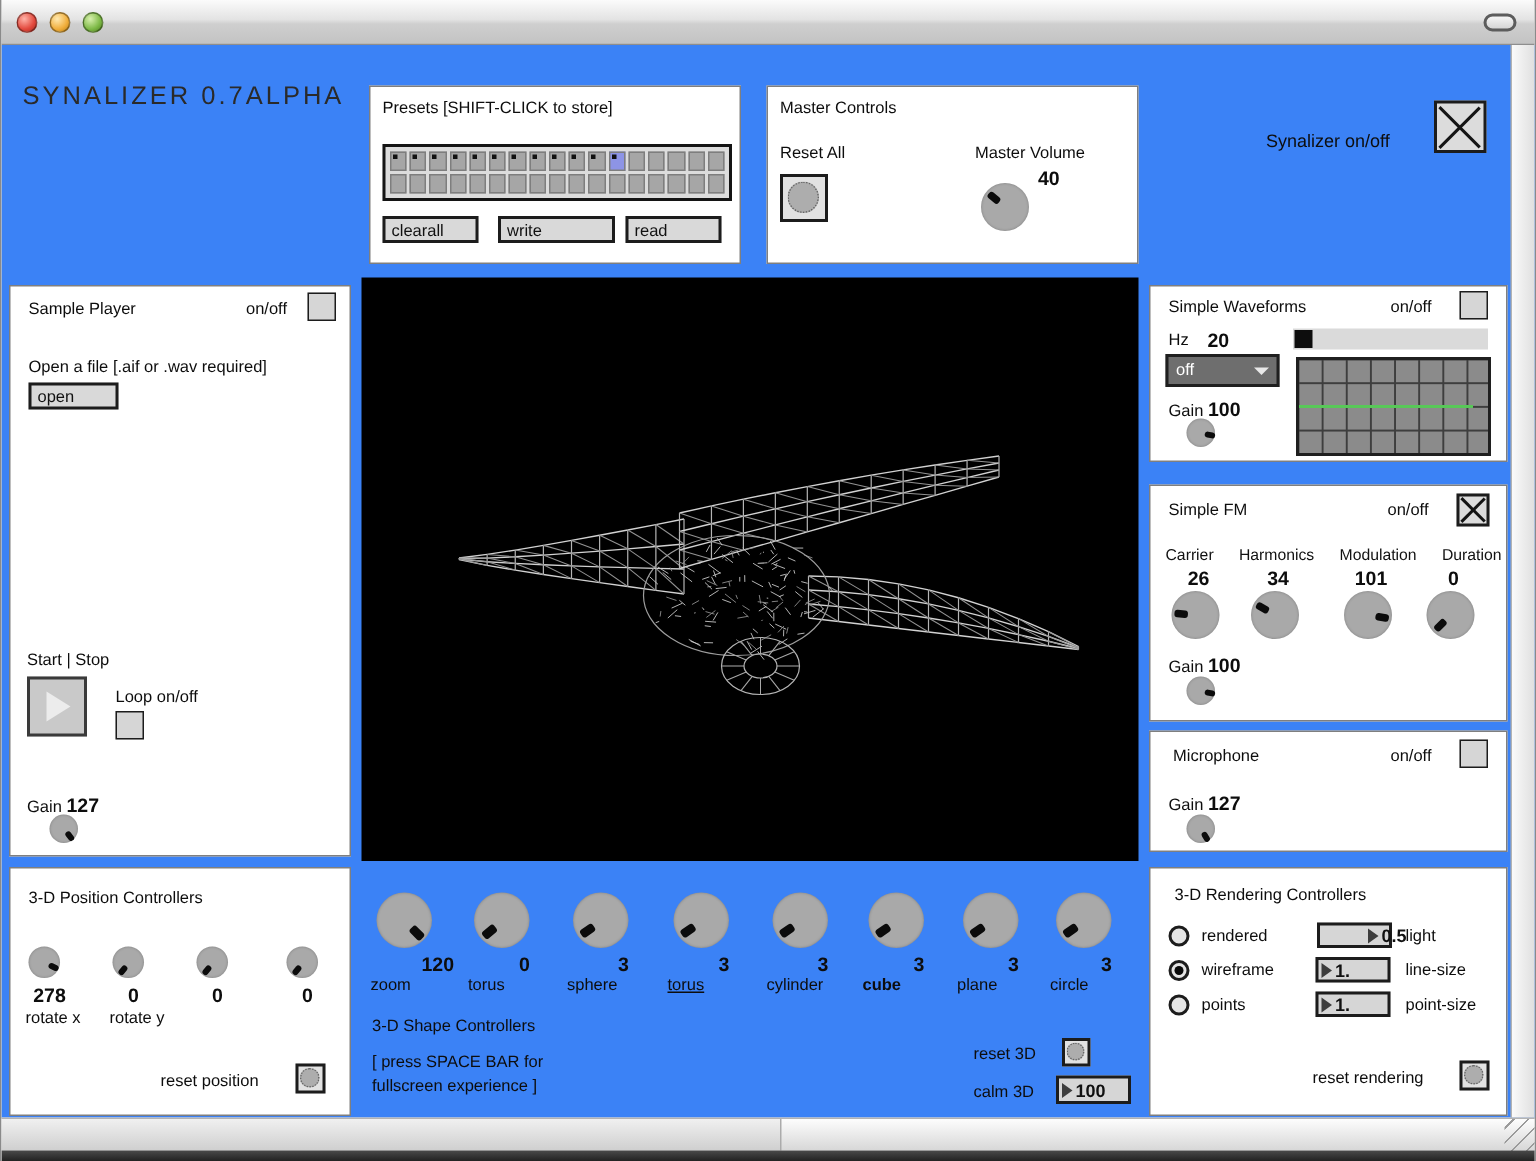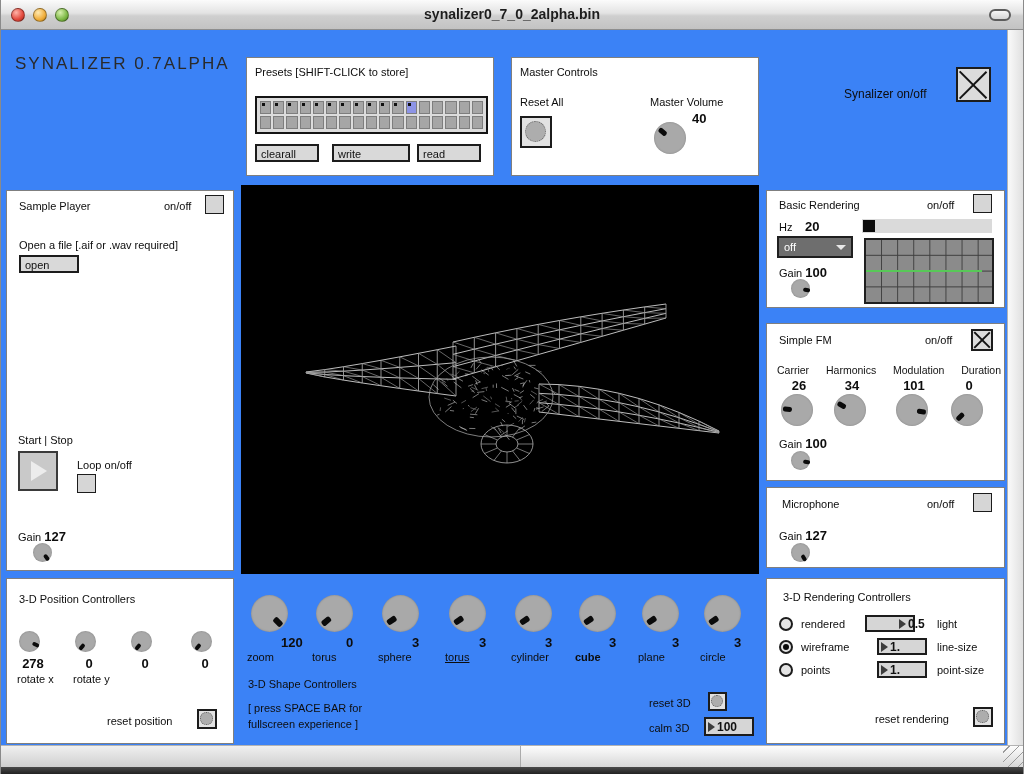--- a/index.html
+++ b/index.html
@@ -75,21 +75,20 @@
 <body>
 
 <div class="window">
 
   <div class="titlebar">
     <div class="lights">
       <span class="light red"></span>
       <span class="light yellow"></span>
       <span class="light green"></span>
     </div>
-    <div class="win-title">synalizer0_7_0_2alpha.bin</div>
     <div class="pill"></div>
   </div>
 
   <div class="content">
 
     <div class="app-title">SYNALIZER 0.7ALPHA</div>
 
     <div class="panel" style="left:245px;top:27px;width:248px;height:119px;">
       <div class="lbl" style="left:8px;top:8px;">Presets [SHIFT-CLICK to store]</div>
       <div class="pgrid" id="preset-grid" style="left:8px;top:38px;width:233px;height:38px;">
@@ -525,21 +524,21 @@
           <line x1="255" y1="259" x2="240" y2="259" stroke="#a8a8a8" stroke-width="0.7"></line>
           <line x1="256.47372055837116" y1="255" x2="243.4833395016046" y2="249.5" stroke="#a8a8a8" stroke-width="0.7"></line>
           <line x1="260.5" y1="252.0717967697245" x2="253" y2="242.54551732809568" stroke="#a8a8a8" stroke-width="0.7"></line>
           <line x1="266" y1="251" x2="266" y2="240" stroke="#a8a8a8" stroke-width="0.7"></line>
           <line x1="271.5" y1="252.0717967697245" x2="279" y2="242.54551732809566" stroke="#a8a8a8" stroke-width="0.7"></line>
           <line x1="275.52627944162884" y1="255" x2="288.51666049839537" y2="249.5" stroke="#a8a8a8" stroke-width="0.7"></line>
         </svg>
     </div>
 
     <div class="panel" style="left:765px;top:160px;width:239px;height:118px;">
-      <div class="lbl" style="left:12px;top:8px;">Basic Rendering</div>
+      <div class="lbl" style="left:12px;top:8px;">Simple Waveforms</div>
       <div class="lbl" style="left:160px;top:8px;">on/off</div>
       <div class="toggle thin" style="left:206px;top:3px;width:19px;height:19px;"></div>
       <div class="lbl" style="left:12px;top:30px;">Hz</div>
       <div class="lbl big" style="left:38px;top:28px;">20</div>
       <div class="hslider" style="left:95px;top:28px;width:130px;height:14px;">
         <span class="thumb" style="width:12px;height:12px;"></span>
       </div>
       <div class="dropdown" style="left:10px;top:45px;width:76px;height:22px;">off</div>
       <div class="lbl" style="left:12px;top:74px;"><span>Gain</span> <b class="big">100</b></div>
       <div class="knob" style="left: 24px; top: 88px; width: 19px; height: 19px;">
@@ -594,21 +593,21 @@
     </div>
 
     <div class="panel" id="render-panel" style="left:765px;top:548px;width:239px;height:166px;">
       <div class="lbl" style="left:16px;top:12px;">3-D Rendering Controllers</div>
       <div class="lbl" style="left:108px;top:134px;">reset rendering</div>
       <div class="bang" style="left:206px;top:128px;width:20px;height:20px;">
           <span class="c"></span>
         </div>
     <div class="radio" style="left: 12px; top: 38px;"></div>
         <div class="lbl" style="left: 34px; top: 39px;">rendered</div>
-        <div class="numbox" style="left: 98px; top: 36px; width: 50px; height: 17px; padding-left: 32px;">
+        <div class="numbox" style="left: 111px; top: 36px; width: 50px; height: 17px; padding-left: 32px;">
           <span>0.5</span>
         </div>
         <div class="lbl" style="left: 170px; top: 39px;">light</div>
         <div class="radio sel" style="left: 12px; top: 61px;"></div>
         <div class="lbl" style="left: 34px; top: 62px;">wireframe</div>
         <div class="numbox" style="left: 110px; top: 59px; width: 50px; height: 17px;">
           <span>1.</span>
         </div>
         <div class="lbl" style="left: 170px; top: 62px;">line-size</div>
         <div class="radio" style="left: 12px; top: 84px;"></div>

